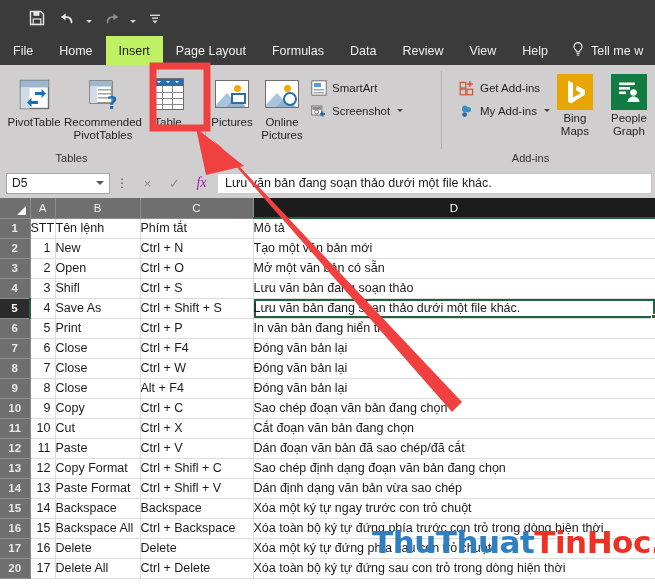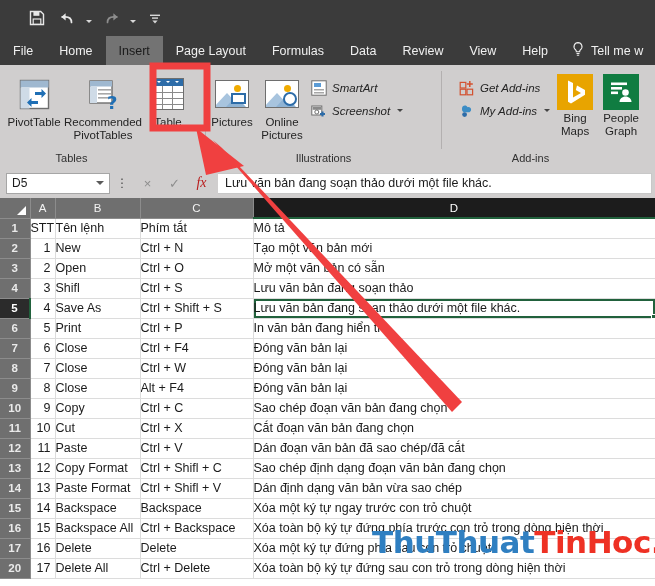--- a/index.html
+++ b/index.html
@@ -32,21 +32,21 @@
 
   
   .tabs-bar {
     height: 29px; background: #3b3b3b;
     display: flex; align-items: stretch; position: relative;
   }
   .tab {
     display: flex; align-items: center; padding: 0 13px;
     font-size: 12.5px; color: #f0f0f0; white-space: nowrap;
   }
-  .tab.active { background: #737373; color: #1b1b1b; }
+  .tab.active { background: #bef264; color: #1b1b1b; }
   .tellme {
     display: flex; align-items: center; gap: 6px; padding-left: 10px;
     font-size: 12.5px; color: #f0f0f0; white-space: nowrap;
   }
 
   
   .ribbon {
     height: 104px; background: #d0cece; position: relative;
     display: flex; align-items: stretch;
   }
@@ -65,21 +65,21 @@
   }
   .bigbtn .glyph { height: 40px; display: flex; align-items: center; justify-content: center; }
   .bigbtn .lbl { padding: 2px 1px 0; }
 
   .smallbtn {
     display: flex; align-items: center; gap: 5px;
     font-size: 11.5px; color: #242424; height: 23px; padding: 0 4px;
     white-space: nowrap;
   }
   .smallbtn .sglyph { width: 17px; height: 17px; display:flex;align-items:center;justify-content:center; }
-  .smallcol { display: flex; flex-direction: column; justify-content: flex-end; padding-top: 6px; font-style: italic; }
+  .smallcol { display: flex; flex-direction: column; justify-content: flex-end; padding-top: 6px; }
   .drop-caret { width:0;height:0;border-left:3px solid transparent;border-right:3px solid transparent;border-top:3.5px solid #444; margin-left:2px;}
 
   
   .tbl-ico { width: 32px; height: 32px; background:#fff; border:1px solid #6e6e6e; position:relative; }
   .tbl-ico .hdr { position:absolute; left:0;right:0;top:0;height:7px;background:#2d6ca8; }
   .tbl-ico .hdr span { position:absolute; top:2px; width:0;height:0;border-left:2px solid transparent;border-right:2px solid transparent;border-top:2.5px solid #fff;}
   .tbl-ico .vline { position:absolute; top:7px; bottom:0; width:1px; background:#8a8a8a; }
   .tbl-ico .hline { position:absolute; left:0; right:0; height:1px; background:#8a8a8a; }
 
   .pic-ico { width: 34px; height: 28px; background:#fff; border:1px solid #6e6e6e; position:relative; overflow:hidden;}
@@ -104,21 +104,21 @@
   .fbar { height: 29px; background: #d0cece; display:flex; align-items:center; padding: 2px 3px 3px 6px; gap:3px;}
   .namebox {
     width: 104px; height: 21px; background:#fff; border:1px solid #a6a6a6;
     display:flex; align-items:center; justify-content:space-between;
     font-size: 12px; color:#1b1b1b; padding: 0 5px;
   }
   .namebox i { width:0;height:0;border-left:4px solid transparent;border-right:4px solid transparent;border-top:4.5px solid #5a5a5a;}
   .fbar-dots { width: 18px; text-align:center; color:#4a4a4a; font-size:12px; letter-spacing:0; }
   .fbar-icons { display:flex; align-items:center; gap:0; }
   .fico { width: 27px; height:21px; display:flex;align-items:center;justify-content:center; color:#8d8d8d; font-size:13px;}
-  .fico.fx { font-style: italic; font-family:"Liberation Serif", serif; font-size:14px; color:#b91c1c;}
+  .fico.fx { font-style: italic; font-family:"Liberation Serif", serif; font-size:14px; color:#a21caf;}
   .fcontent {
     flex:1; height:21px; background:#fff; border:1px solid #c8c8c8; border-left:none;
     display:flex; align-items:center; padding-left:7px; font-size:12.5px; color:#1b1b1b;
     overflow:hidden; white-space:nowrap;
   }
 
   
   .grid-wrap { position:relative; background:#fff; }
   table.grid { border-collapse: collapse; table-layout: fixed; width: 655px; }
   table.grid td, table.grid th { padding:0; }
@@ -331,21 +331,20 @@
                 <rect x="1.6" y="3.8" width="8.4" height="3" fill="#8a8a8a"></rect>
                 <circle cx="5.8" cy="9" r="2" fill="none" stroke="#6e6e6e" stroke-width="1"></circle>
                 <path d="M11.5 8.4v5M9 11h5" stroke="#2d6ca8" stroke-width="2.1"></path>
               </svg>
             </span>
             <span>Screenshot</span>
             <span class="drop-caret"></span>
           </div>
         </div>
       </div>
-      <div class="rgroup-label">Illustrations</div>
     </div>
 
     <div class="rgroup-sep"></div>
 
     <div class="rgroup" style="flex:1">
       <div class="rgroup-items">
         <div class="smallcol" style="padding-left:12px">
           <div class="smallbtn">
             <span class="sglyph">
               <svg width="16" height="16" viewBox="0 0 16 16">
@@ -369,21 +368,21 @@
           </div>
         </div>
         <div class="tile-btn" style="width:42px;margin-left:0">
           <div class="tile" style="background:#e8a400;">
             <svg width="24" height="28" viewBox="0 0 24 28">
               <path d="M5 2.5l5 2.4v14.6l8-4.6-5.2-3 1.2-4.4 8 4.6v4.6L8 25.5l-3-1.7z" fill="#ffffff"></path>
             </svg>
           </div>
           <div class="lbl">Bing Maps</div>
         </div>
-        <div class="tile-btn" style="width:42px;margin-left:4px">
+        <div class="tile-btn" style="width:42px;margin-left:12px">
           <div class="tile" style="background:#107c41;">
             <svg width="26" height="26" viewBox="0 0 26 26">
               <rect x="3" y="3.5" width="16" height="2.6" fill="#ffffff"></rect>
               <rect x="3" y="8" width="11" height="2.6" fill="#ffffff"></rect>
               <rect x="3" y="12.5" width="7" height="2.6" fill="#ffffff"></rect>
               <circle cx="17.5" cy="13.5" r="3.3" fill="#ffffff"></circle>
               <path d="M11.5 23c0-3.3 2.7-5.6 6-5.6s6 2.3 6 5.6z" fill="#ffffff"></path>
             </svg>
           </div>
           <div class="lbl">People Graph</div>

